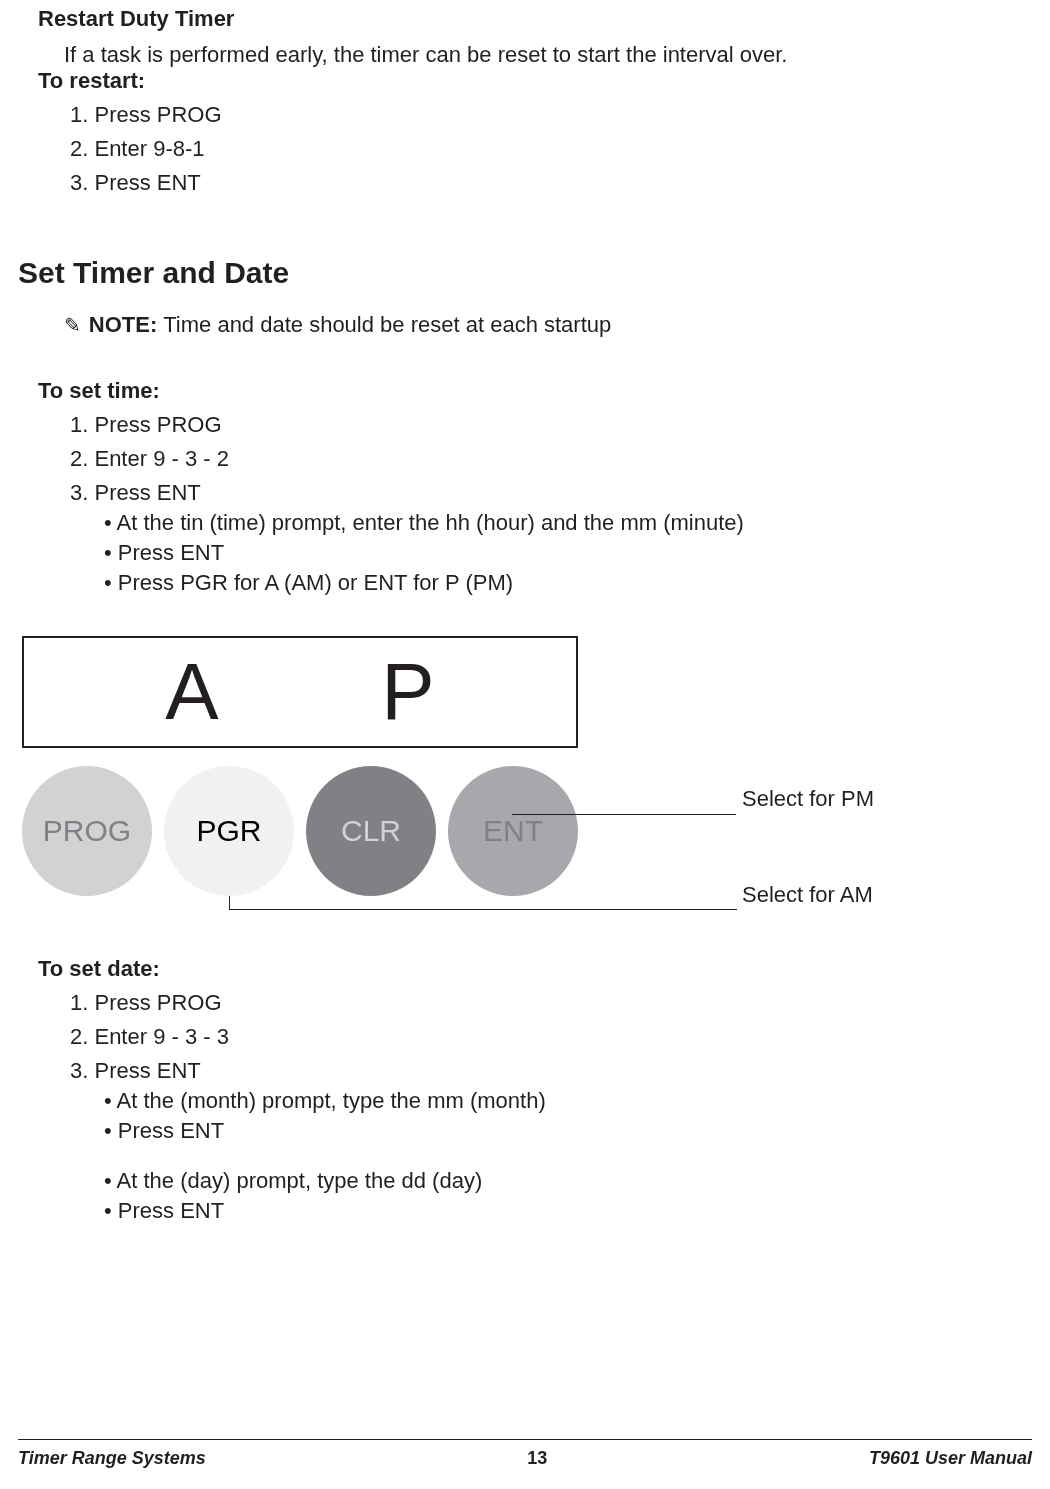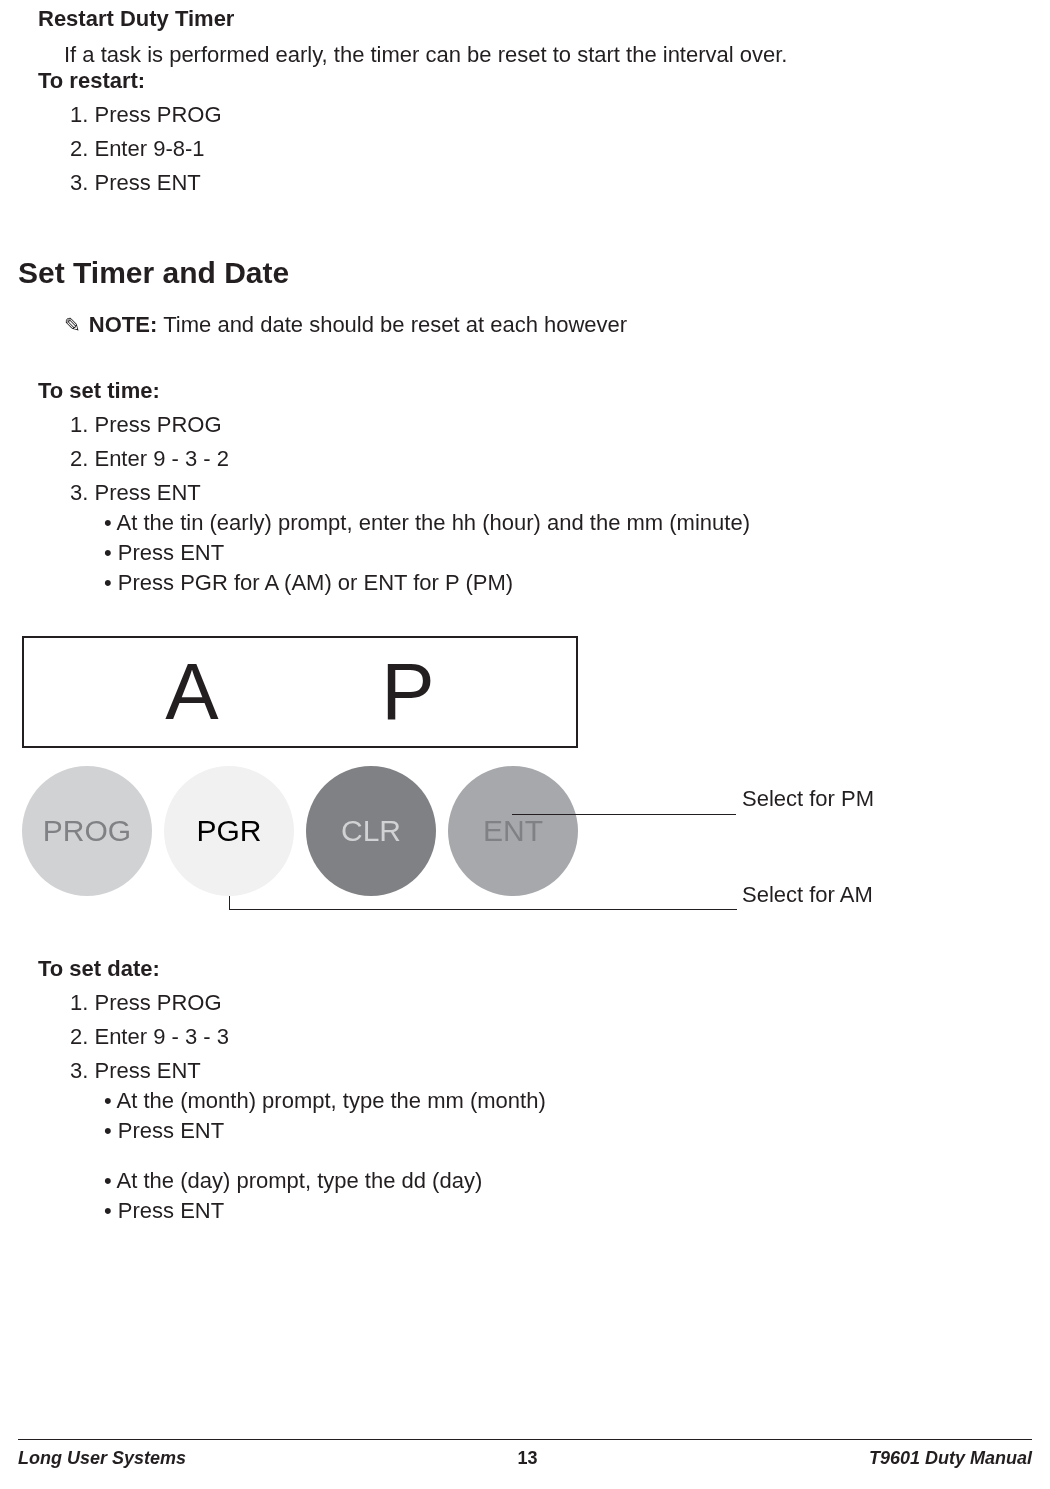--- a/index.html
+++ b/index.html
@@ -180,28 +180,28 @@
   <div class="body-text">If a task is performed early, the timer can be reset to start the interval over.</div>
   <div class="h4">To restart:</div>
   <div class="step">1. Press PROG</div>
   <div class="step">2. Enter 9-8-1</div>
   <div class="step">3. Press ENT</div>
 
   <div class="h2">Set Timer and Date</div>
   <div class="note-row">
     <span class="note-icon">✎</span>
     <span class="note-label">NOTE:</span>
-    <span>Time and date should be reset at each however</span>
+    <span>Time and date should be reset at each startup</span>
   </div>
 
   <div class="h4" style="margin-top:40px;">To set time:</div>
   <div class="step">1. Press PROG</div>
   <div class="step">2. Enter 9 - 3 - 2</div>
   <div class="step">3. Press ENT</div>
-  <div class="bullet">• At the tin (early) prompt, enter the hh (hour) and the mm (minute)</div>
+  <div class="bullet">• At the tin (time) prompt, enter the hh (hour) and the mm (minute)</div>
   <div class="bullet">• Press ENT</div>
   <div class="bullet">• Press PGR for A (AM) or ENT for P (PM)</div>
 
   <div class="diagram">
     <div class="display-box">
       <span class="display-letter">A</span>
       <span class="display-letter">P</span>
     </div>
     <div class="btn-row">
       <div class="btn btn-prog">PROG</div>
@@ -220,16 +220,16 @@
   <div class="step">2. Enter 9 - 3 - 3</div>
   <div class="step">3. Press ENT</div>
   <div class="bullet">• At the (month) prompt, type the mm (month)</div>
   <div class="bullet">• Press ENT</div>
   <div style="height:20px;"></div>
   <div class="bullet">• At the (day) prompt, type the dd (day)</div>
   <div class="bullet">• Press ENT</div>
 </div>
 
 <div class="footer">
-  <span>Long User Systems</span>
+  <span>Timer Range Systems</span>
   <span class="page">13</span>
-  <span>T9601 Duty Manual</span>
+  <span>T9601 User Manual</span>
 </div>
 
 </body></html>

